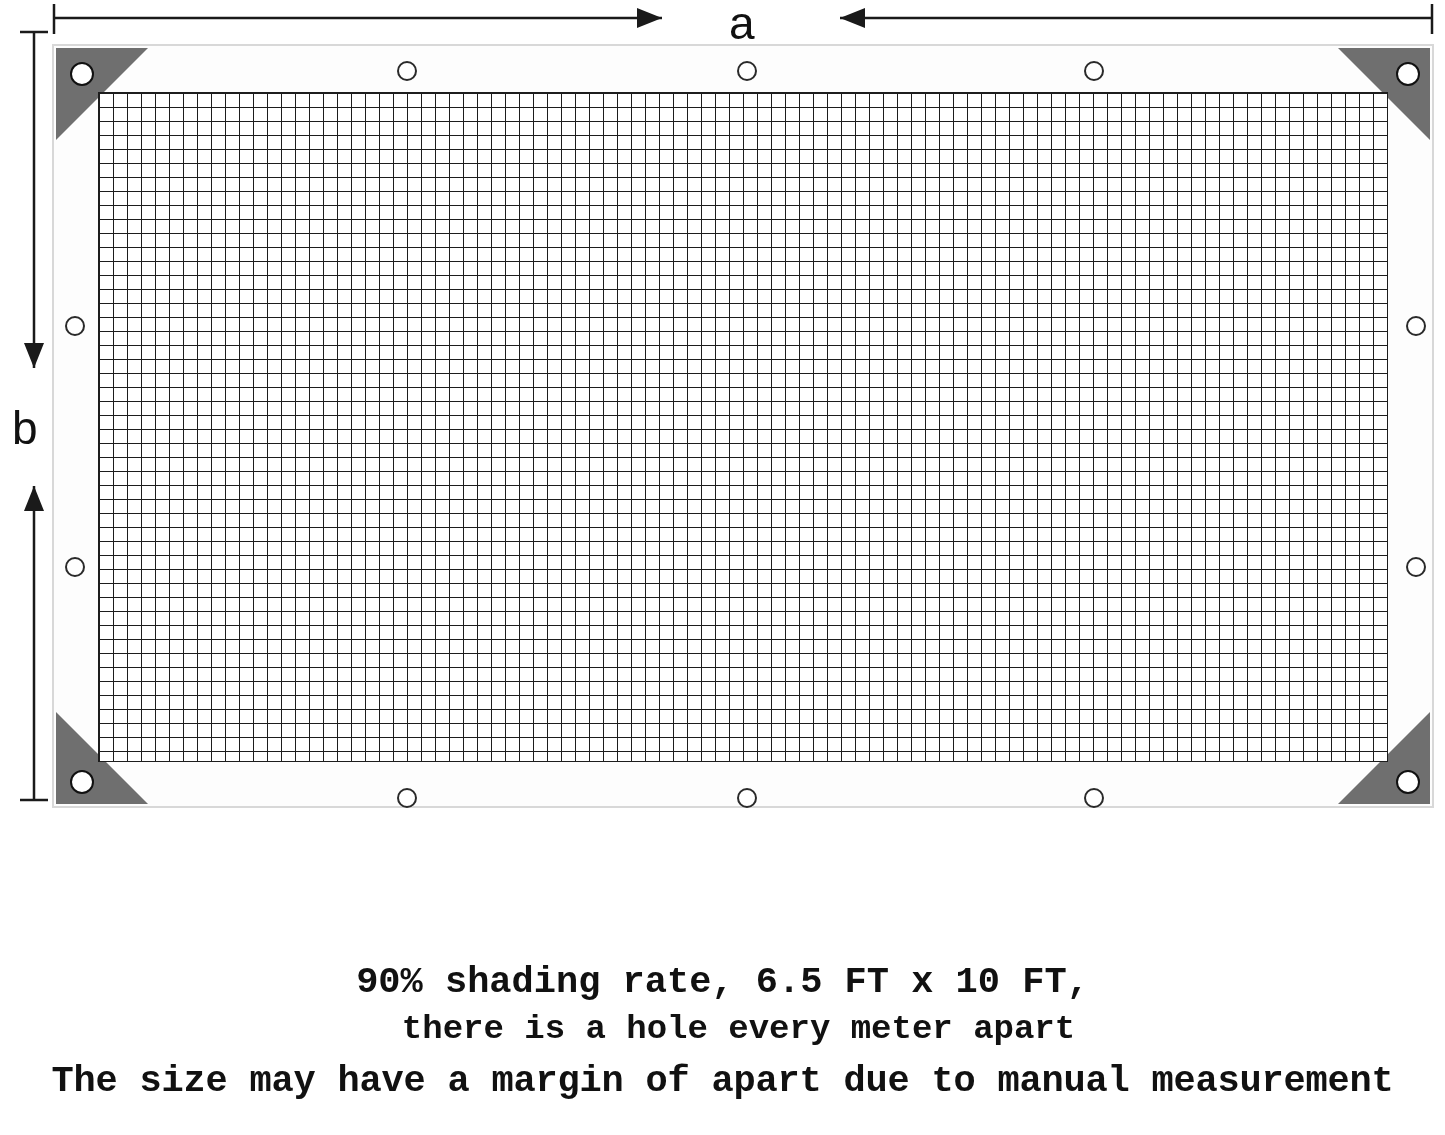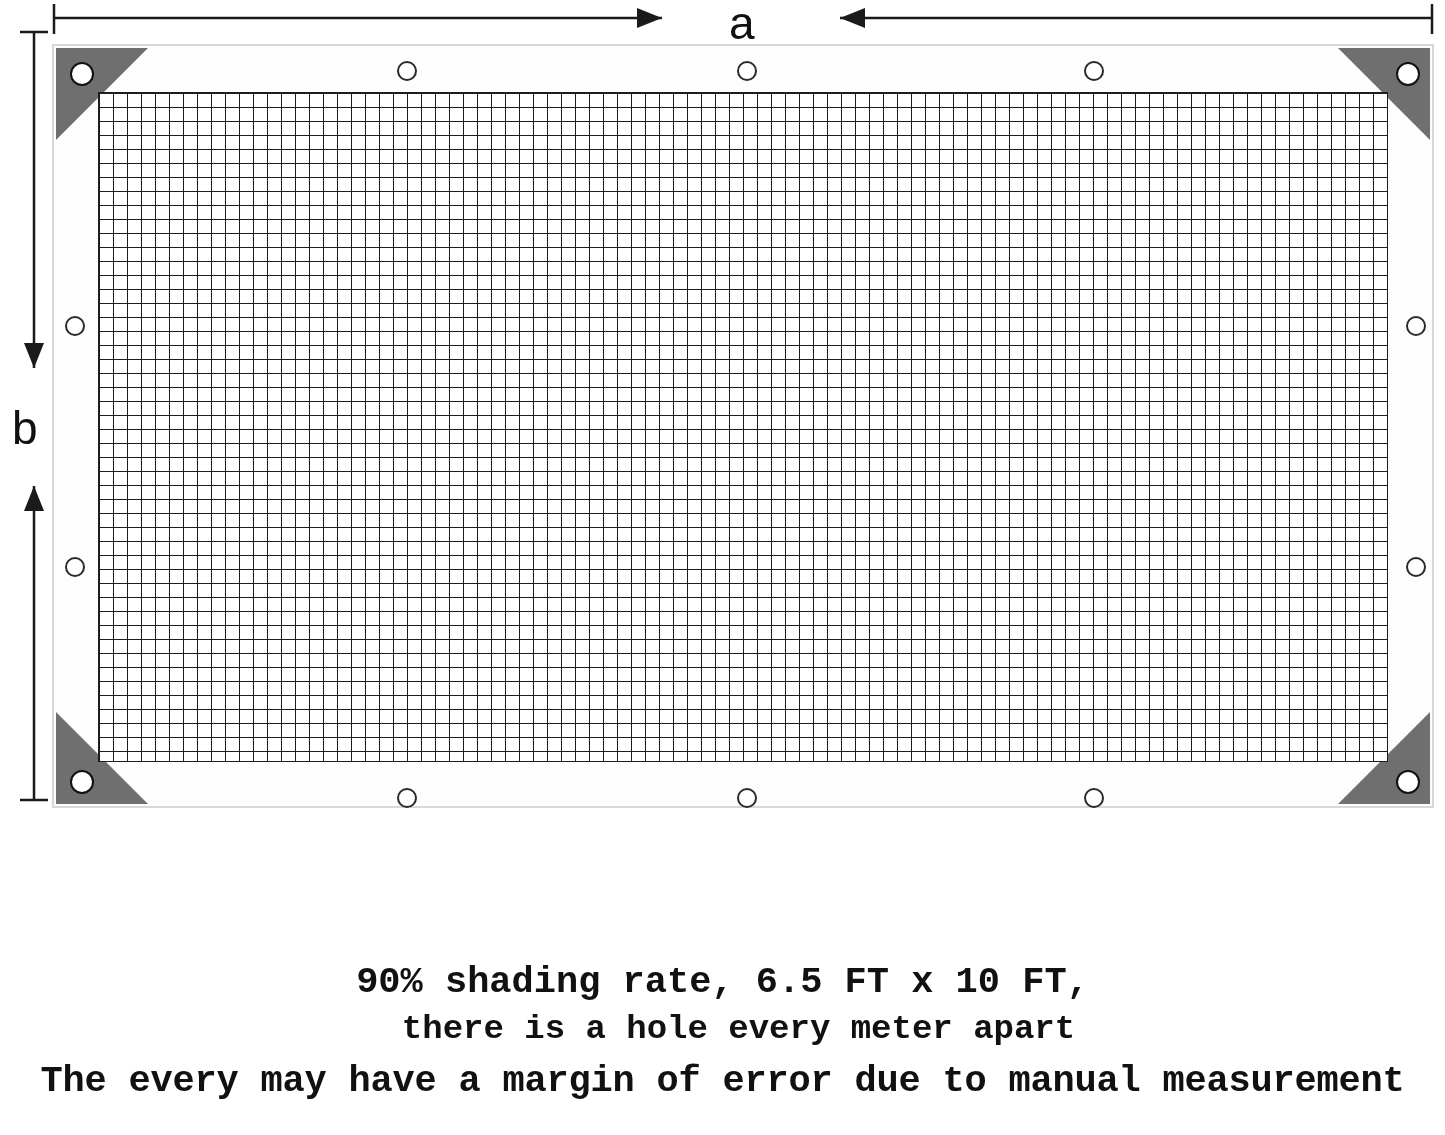--- a/index.html
+++ b/index.html
@@ -190,14 +190,14 @@
 
     <div class="grommet" style="left:1362px; top:280px;"></div>
     <div class="grommet" style="left:1362px; top:521px;"></div>
 
   </div>
 </div>
 
 <div id="caption">
   <span class="caption-line" id="caption-line-1">90% shading  rate, 6.5 FT x 10 FT,</span>
   <span class="caption-line" id="caption-line-2">there is a hole every meter apart</span>
-  <span class="caption-line" id="caption-line-3">The every  may  have a margin of error due to manual measurement</span>
+  <span class="caption-line" id="caption-line-3">The size  may  have a margin of apart due to manual measurement</span>
 </div>
 
 </body></html>

